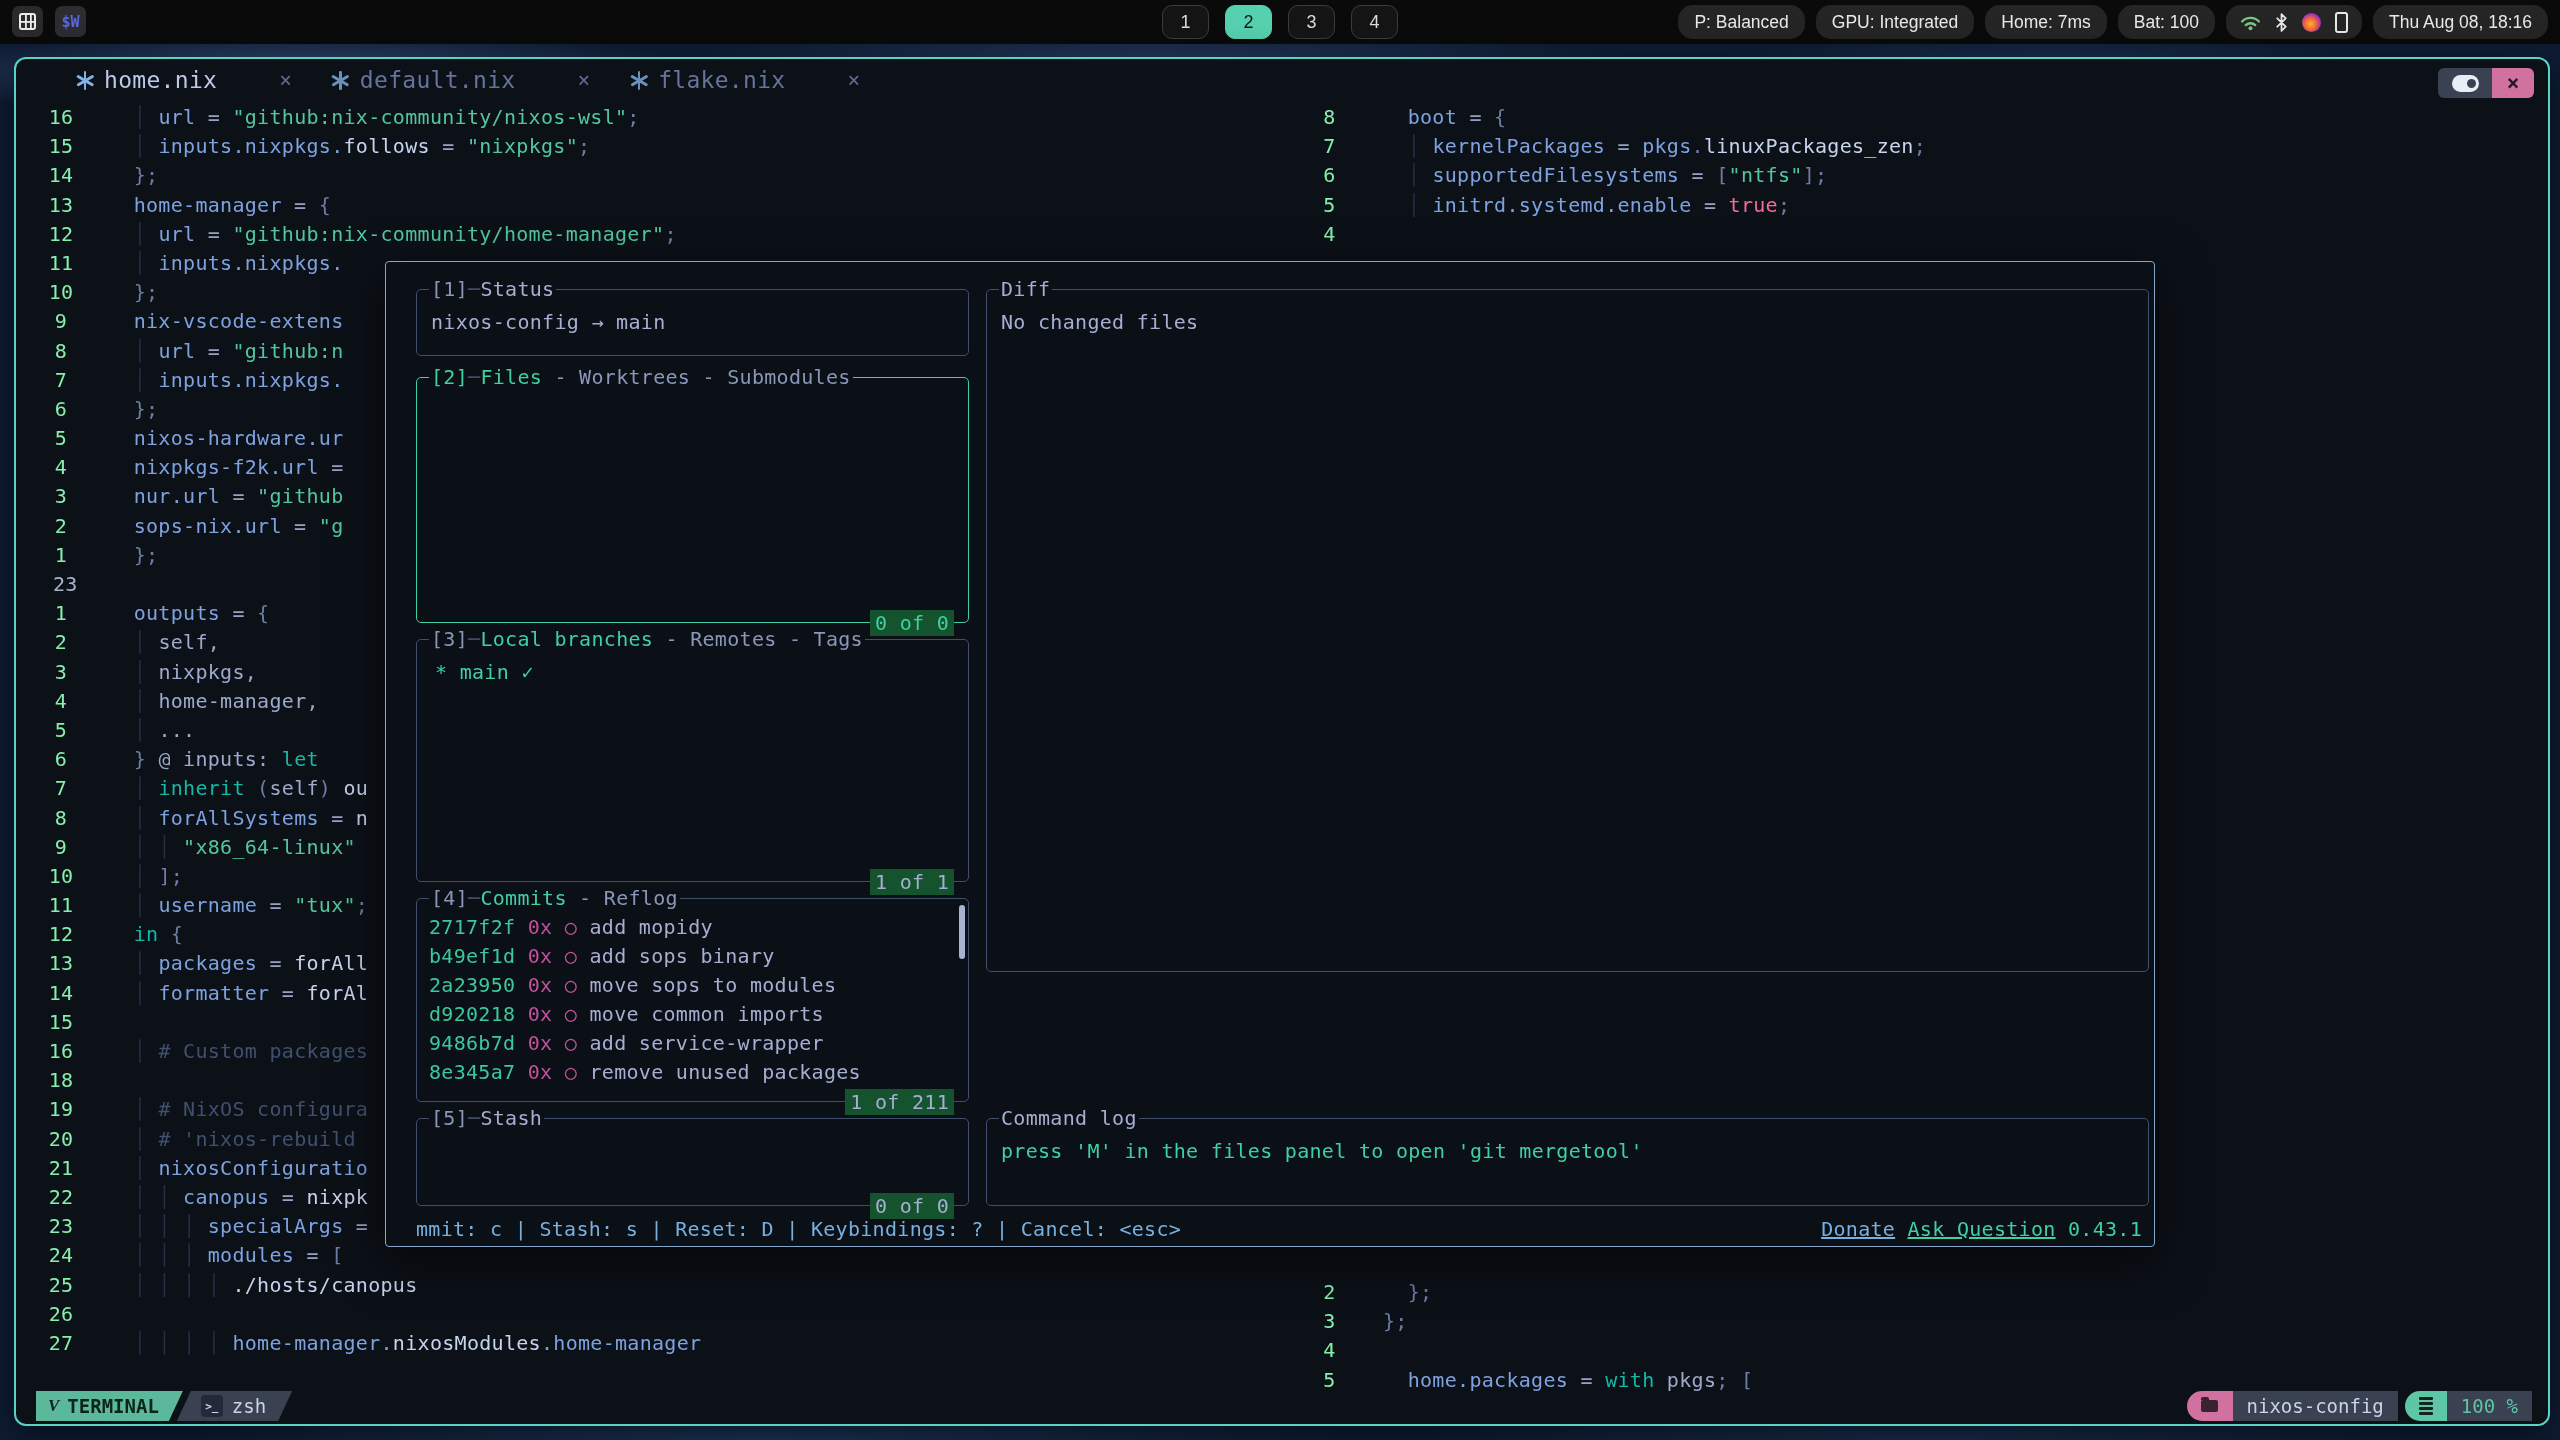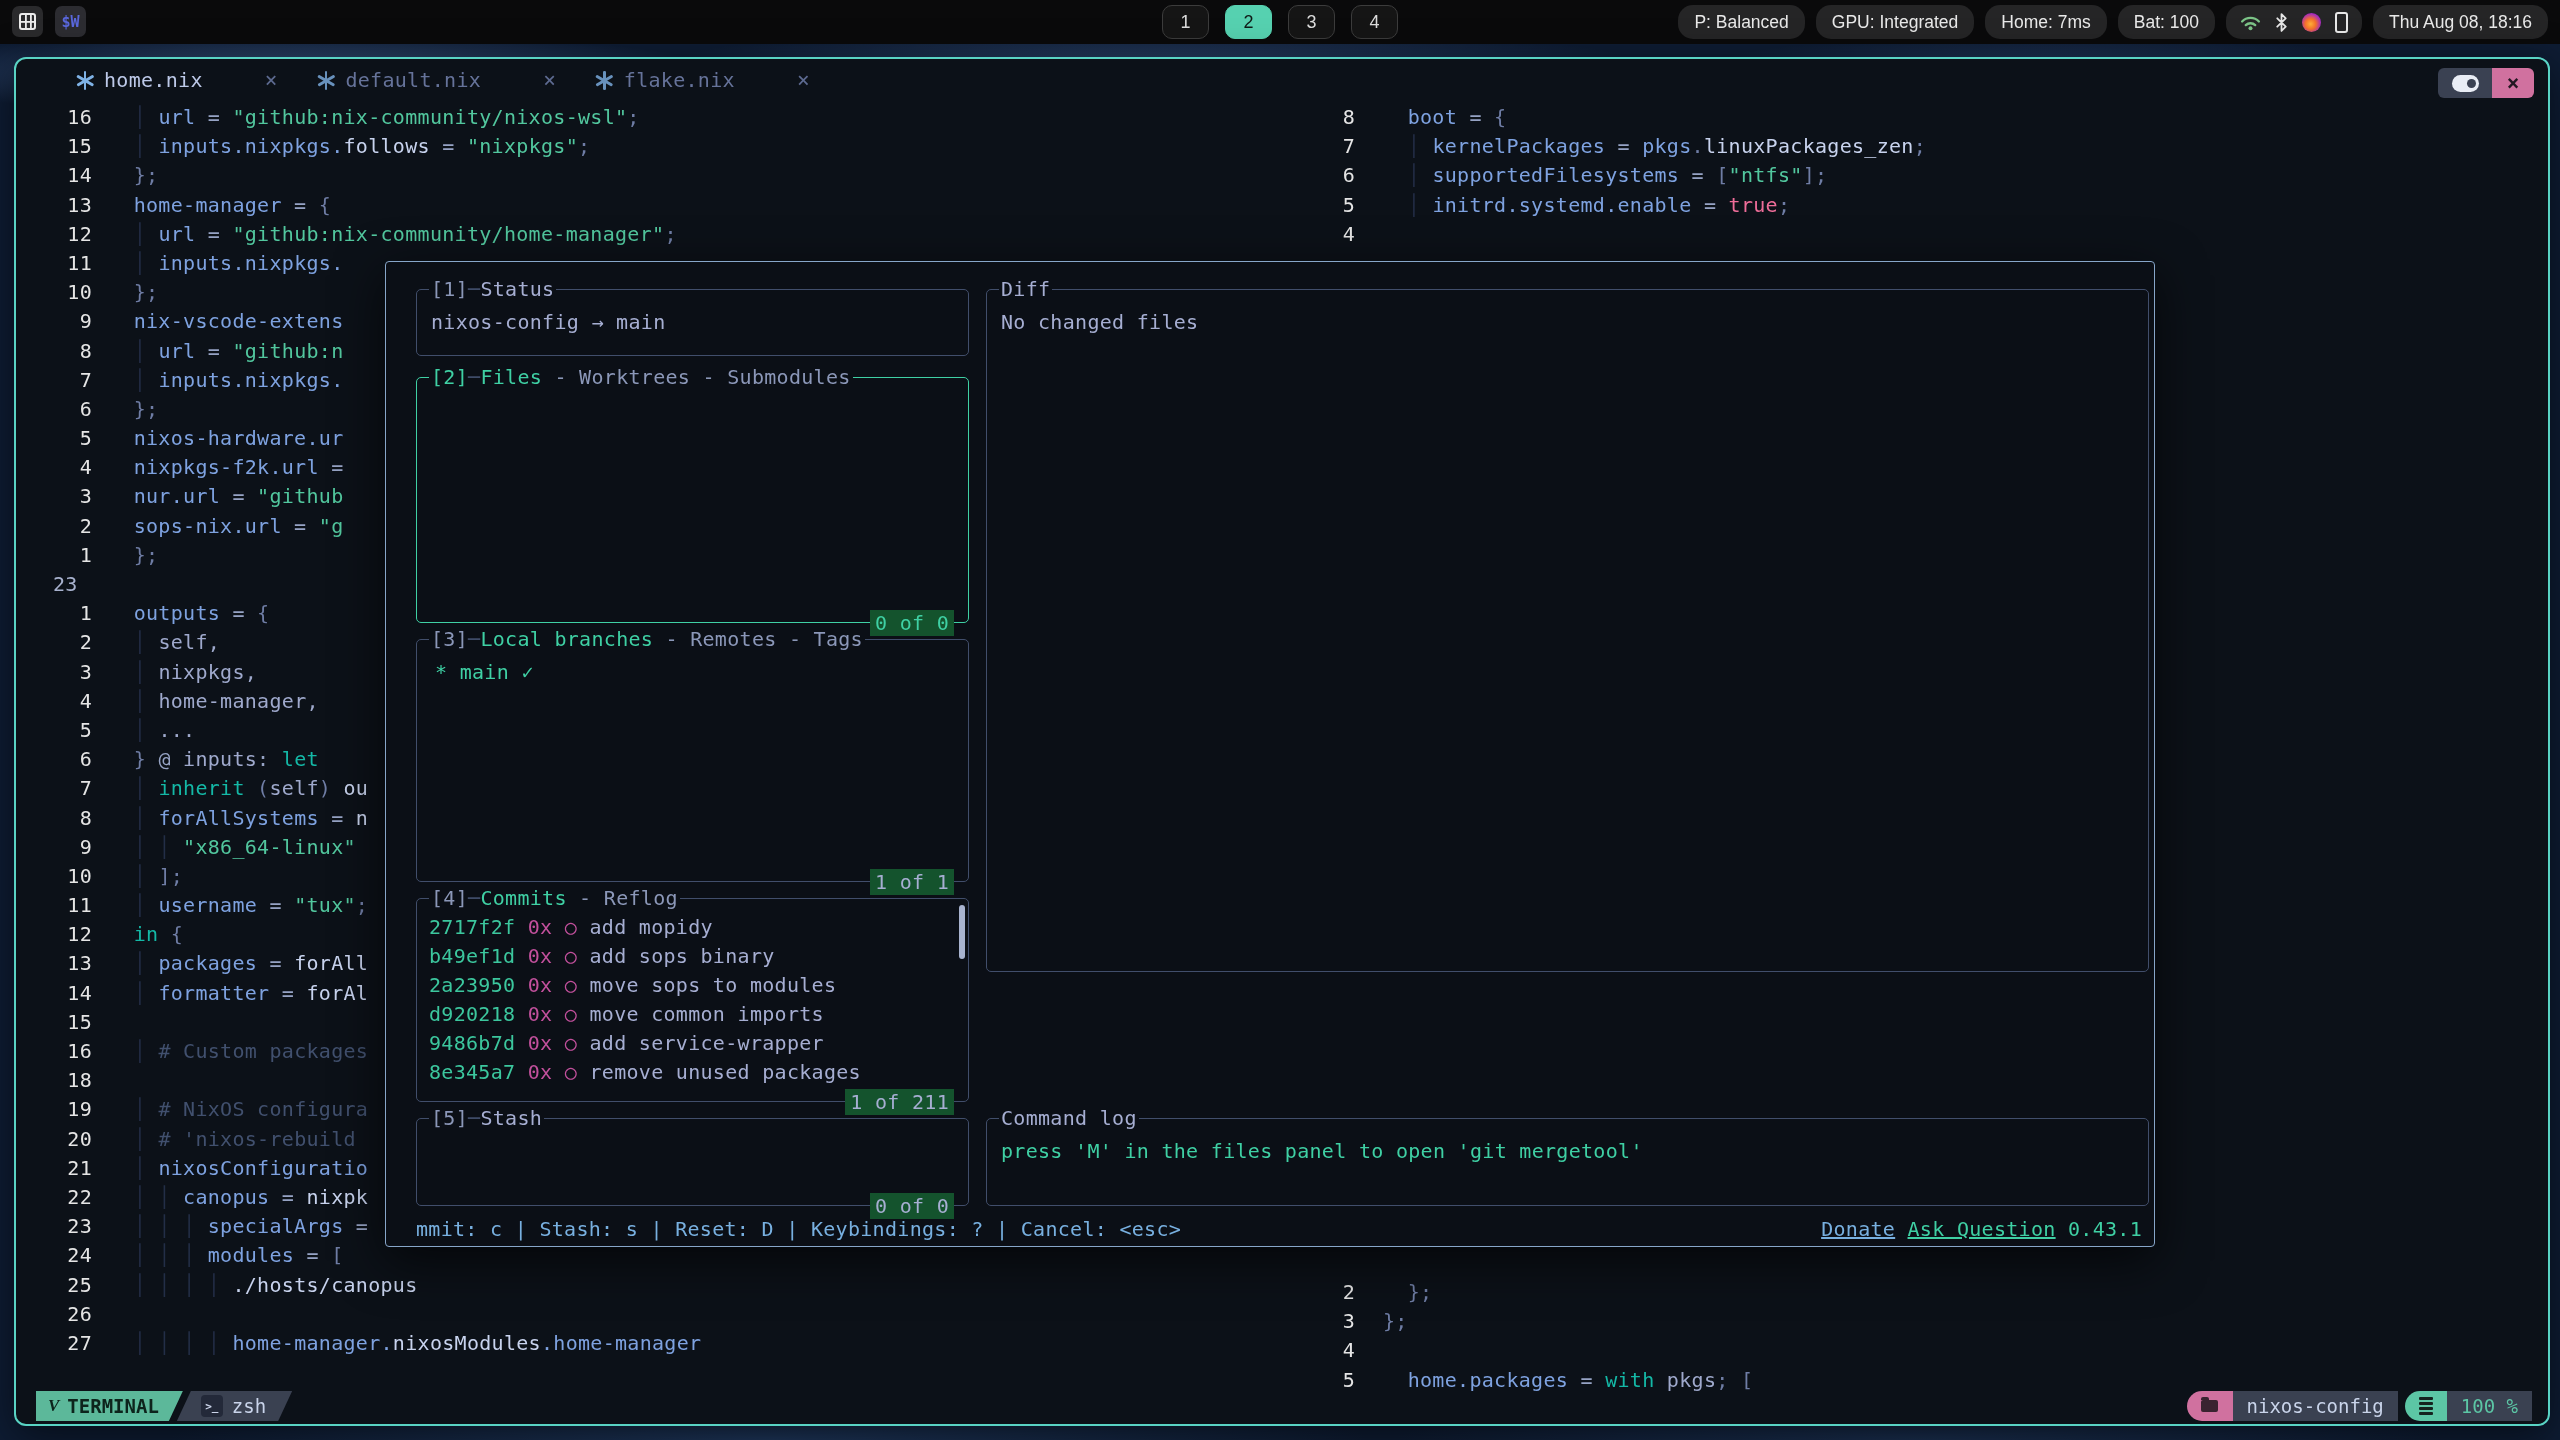--- a/index.html
+++ b/index.html
@@ -42,21 +42,21 @@
       background:radial-gradient(circle at 45% 58%, #ffb03a 0%, #f4722b 34%, #a62bbf 68%, #6d1d98 100%); }
   .phoneicon{ width:13px; height:21px; border:2px solid #e8e8e8; border-radius:3px; }
 
   
   #win{ position:absolute; left:14px; top:57px; width:2536px; height:1369px; background:#0c1118;
         border:2px solid var(--winborder); border-radius:12px; box-shadow:0 10px 40px rgba(0,0,0,.55); overflow:hidden; }
 
   
   #tabs{ position:absolute; left:50px; top:0; height:42px; display:flex; align-items:center; }
   .tab{ display:flex; align-items:center; height:42px; margin-right:22px; padding:0 8px; }
-  .tab .tname{ font-family:"DejaVu Sans Mono",monospace; font-size:20px; color:#66739a; margin-left:9px; letter-spacing:.3px; }
+  .tab .tname{ font-family:"DejaVu Sans Mono",monospace; font-size:23px; color:#66739a; margin-left:9px; letter-spacing:.3px; }
   .tab.act .tname{ color:#bdc9e8; }
   .tab .tclose{ color:#5d6a90; font-size:21px; margin-left:62px; font-family:"DejaVu Sans Mono",monospace; }
   .snow{ position:relative; width:21px; height:21px; flex:none; }
   .snow i{ position:absolute; left:9.5px; top:1px; width:2.6px; height:19px; background:var(--tabicon); border-radius:1.3px; }
   .snow i:nth-child(2){ transform:rotate(60deg); } .snow i:nth-child(3){ transform:rotate(120deg); }
   .tab:not(.act) .snow{ opacity:.8; }
 
   
   #winctl{ position:absolute; top:9px; right:14px; display:flex; }
   .wtoggle{ width:54px; height:30px; background:#3a4152; border-radius:6px 0 0 6px; display:flex; align-items:center; justify-content:center; }
@@ -64,21 +64,21 @@
   .knob::after{ content:""; position:absolute; right:3px; top:4px; width:9px; height:9px; border-radius:50%; background:#3a4152; }
   .wclose{ width:42px; height:30px; background:var(--pinkclose); border-radius:0 6px 6px 0; display:flex; align-items:center; justify-content:center;
            color:#241722; font-size:21px; font-weight:bold; font-family:"DejaVu Sans Mono",monospace; }
 
   
   .rows{ position:absolute; font-family:"DejaVu Sans Mono",monospace; font-size:20px; letter-spacing:.3px; }
   #lrows{ left:14px; top:44px; }
   #rtrows{ left:1288px; top:44px; }
   #rbrows{ left:1288px; top:1219px; }
   .crow{ display:flex; height:29.2px; line-height:29.2px; white-space:pre; }
-  .gut{ width:62px; text-align:right; color:#e5e5e5; flex:none; }
+  .gut{ width:62px; text-align:center; color:#86efac; flex:none; }
   #rtrows .gut, #rbrows .gut{ width:51px; }
   .gut.cur{ text-align:left; padding-left:23px; color:#a8b2ce; }
   .cln{ padding-left:17px; white-space:pre; }
   #rtrows .cln, #rbrows .cln{ padding-left:28px; }
   .tk-blu{ color:#7ea2e0; } .tk-wht{ color:#c8d3ee; } .tk-str{ color:#52c79e; }
   .tk-op{ color:#96a3c4; } .tk-pun{ color:#6f7da5; } .tk-com{ color:#41506e; }
   .tk-kw{ color:#14b8a6; } .tk-pnk{ color:#ee6d99; } .tk-lav{ color:#9fa9cc; }
   .tk-gde{ color:#232e47; }
 
   

